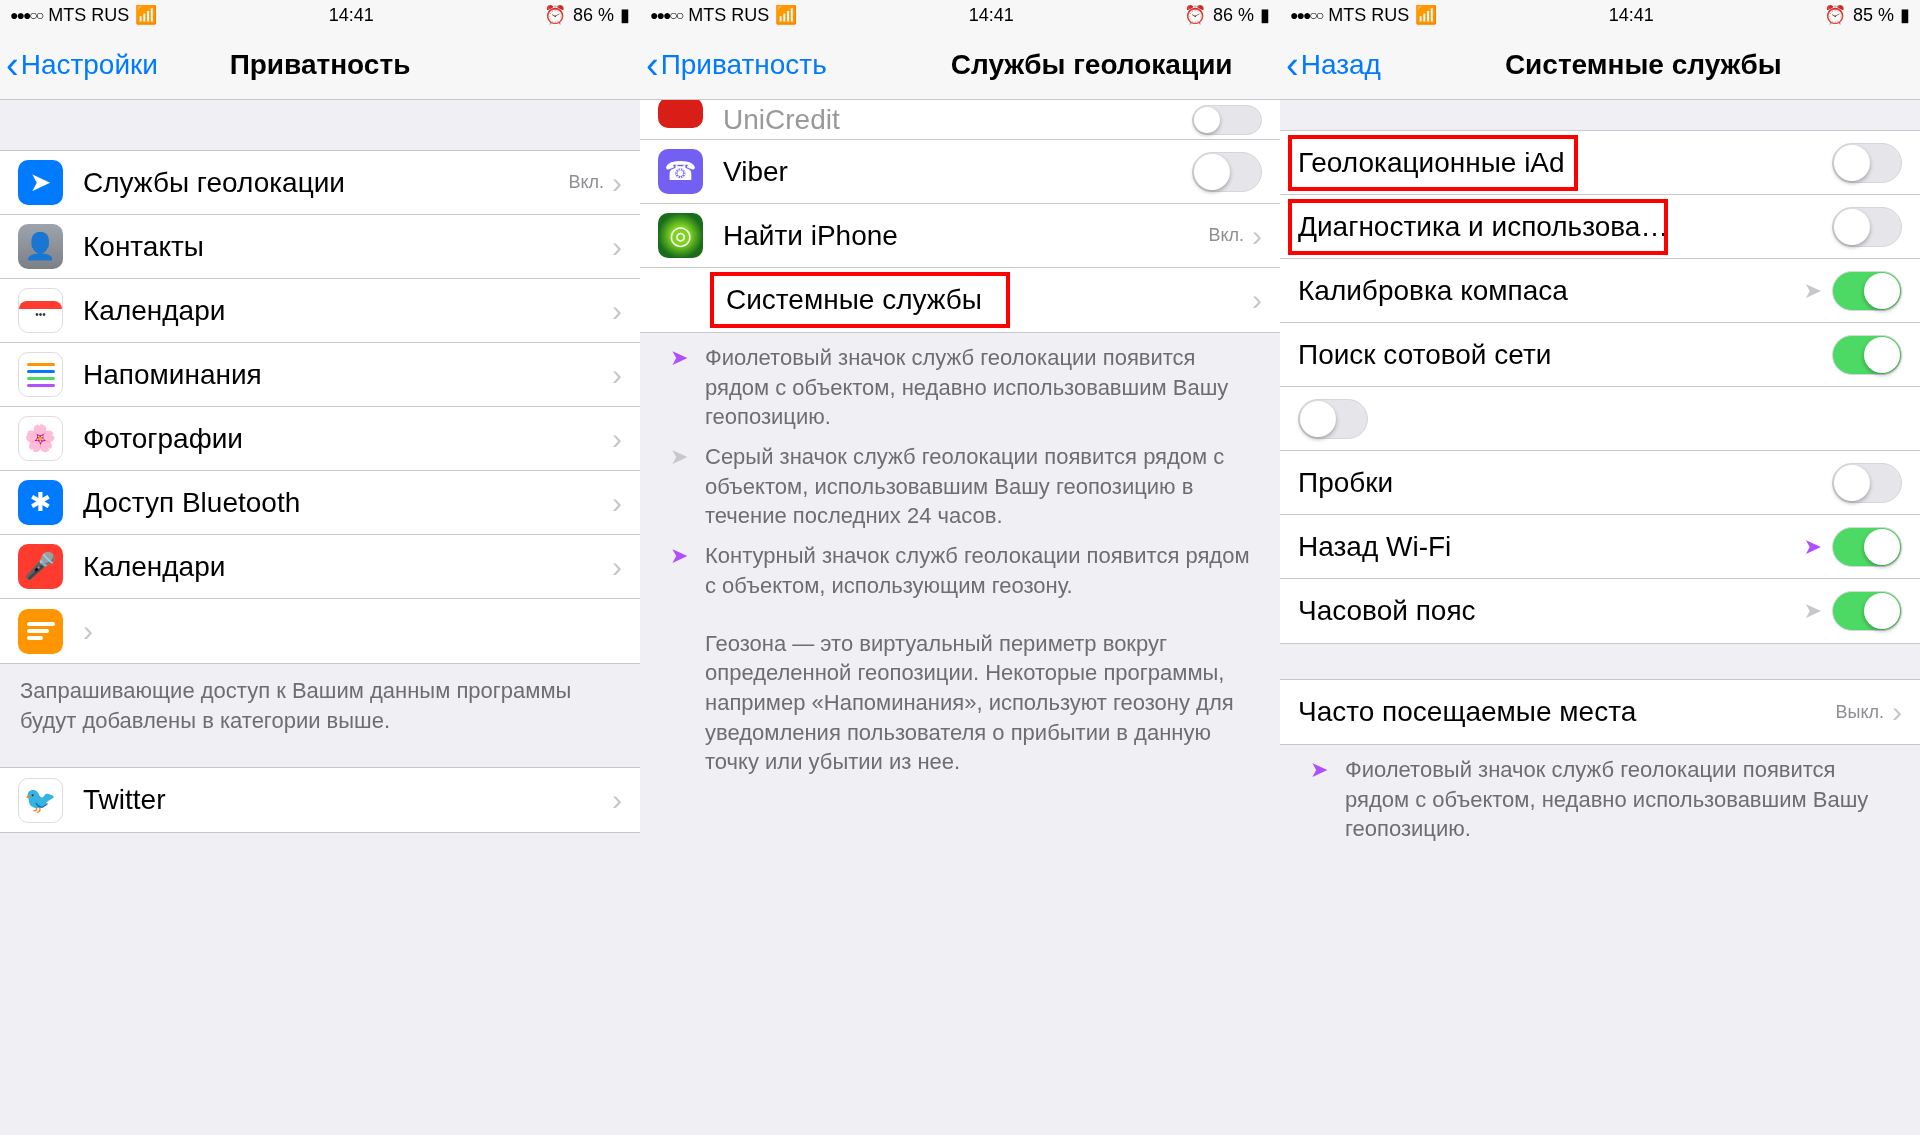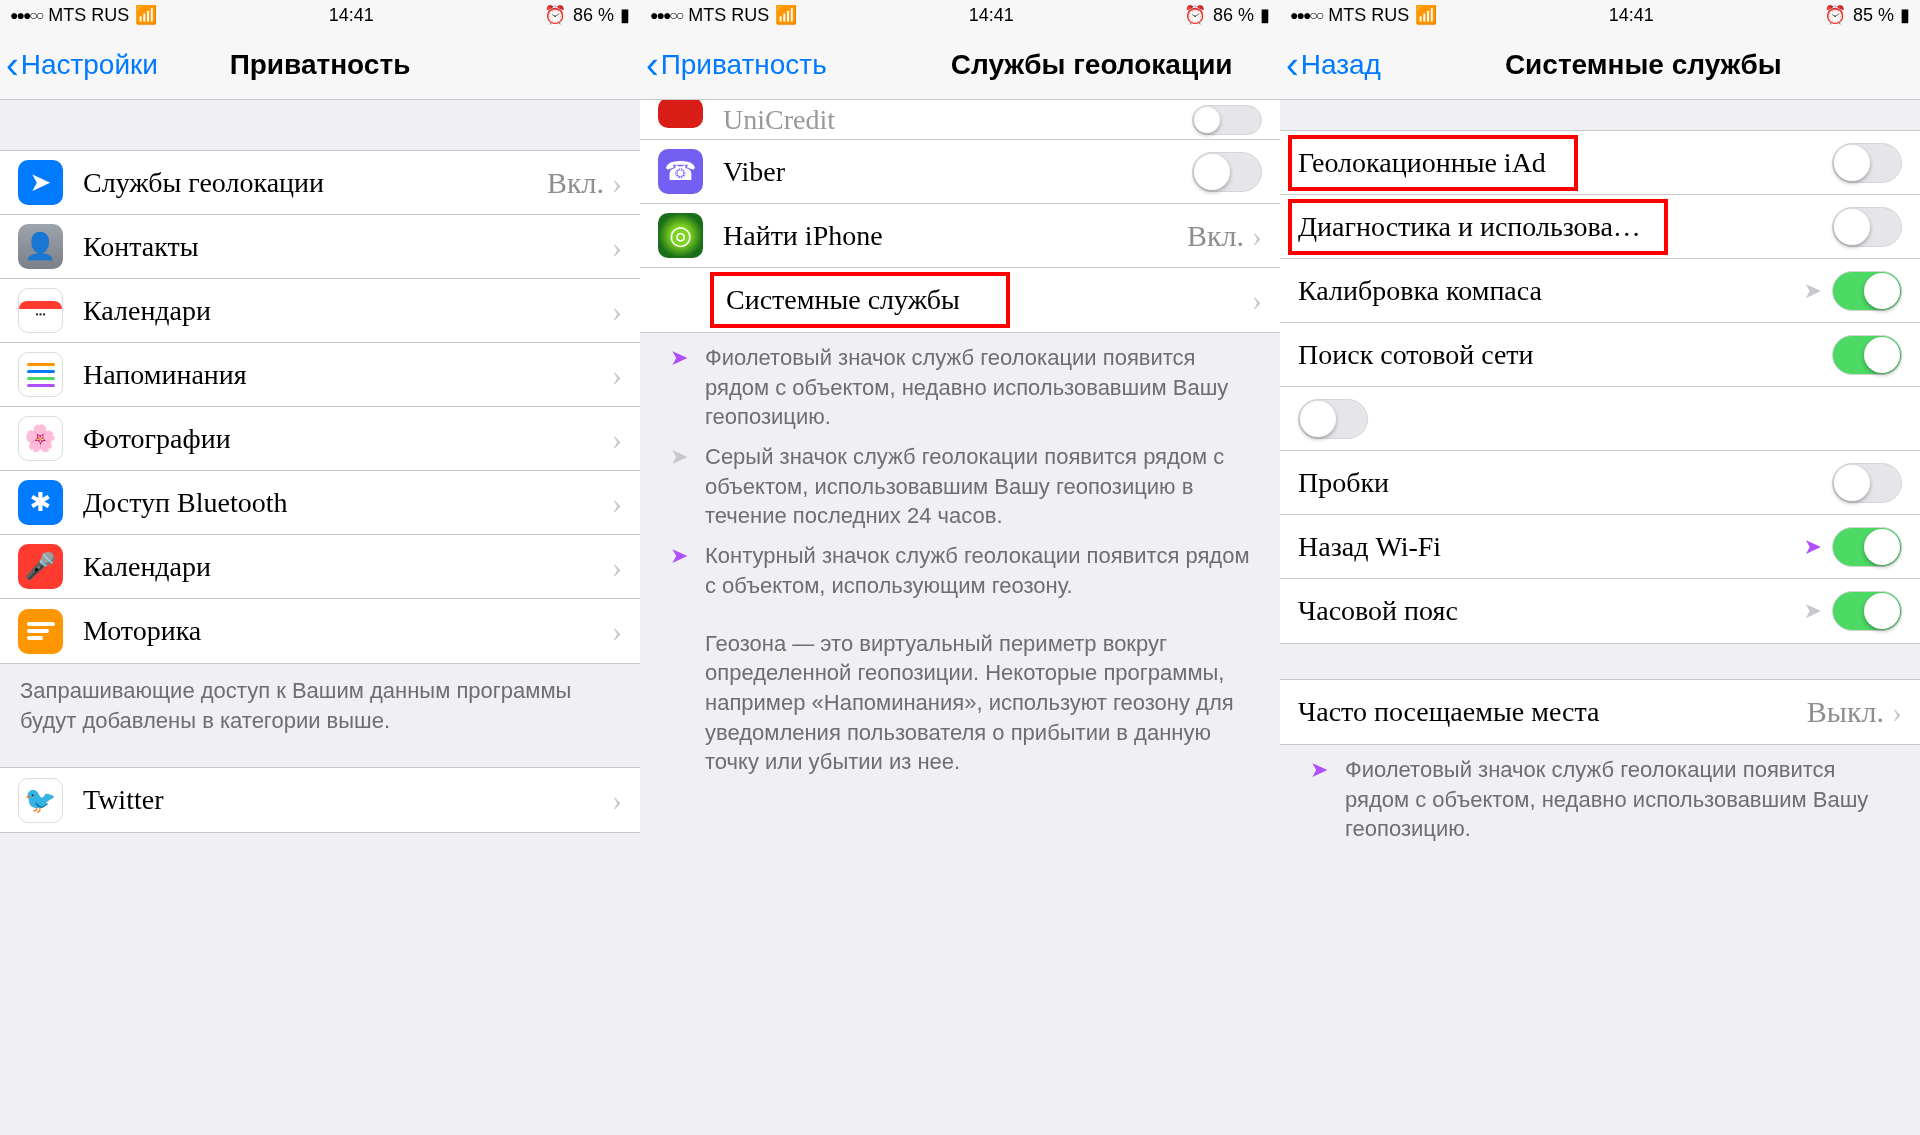--- a/index.html
+++ b/index.html
@@ -67,33 +67,32 @@
 .group { background:#fff; border-top:1px solid #c8c7cc; border-bottom:1px solid #c8c7cc; margin-top:35px;}
 .group:first-child { margin-top:0; }
 .cell {
   min-height: 64px;
   display: flex;
   align-items: center;
   padding: 0 18px 0 18px;
   border-bottom: 1px solid #c8c7cc;
   background: #fff;
   position:relative;
-  font-family:Liberation Serif, serif;
 }
 .cell:last-child { border-bottom:none; }
 .cell.indent { padding-left: 86px; }
 .cell .icon {
   width: 45px; height:45px; border-radius:10px;
   margin-right: 20px;
   flex-shrink:0;
   display:flex; align-items:center; justify-content:center;
   font-size:26px; color:#fff;
 }
 .cell .label { flex:1; white-space:nowrap; overflow:hidden; text-overflow:ellipsis;}
-.cell .value { color:#8e8e93; font-size:30px; margin-right:8px;}
+.cell .value { color:#8e8e93; font-size:18px; margin-right:8px;}
 .cell .disclosure { color:#c7c7cc; font-size:30px; font-weight:300;}
 .footer-text { color:#6d6d72; font-size:22px; padding: 12px 20px; line-height:1.35; }
 .icon-location { background:#007aff; }
 .icon-contacts { background:linear-gradient(#9ea4ab,#7b8088); }
 .icon-calendar { background:#fff; border:1px solid #ddd; color:#333; }
 .icon-reminders { background:#fff; border:1px solid #ddd; }
 .icon-photos { background:#fff; border:1px solid #ddd;}
 .icon-bluetooth { background:#007aff; }
 .icon-mic { background:#ff3b30; }
 .icon-motion { background:#ff9500; }
@@ -204,21 +203,20 @@
         <span class="disclosure">›</span>
       </div>
       <div class="cell">
         <div class="icon icon-motion">
             <div class="motion-lines">
               <span style="width:28px"></span>
               <span style="width:22px"></span>
               <span style="width:16px"></span>
             </div>
           </div>
-        <span class="label">Моторика</span>
         <span class="disclosure">›</span>
       </div>
     </div>
     <div class="footer-text">Запрашивающие доступ к Вашим данным программы будут добавлены в категории выше.</div>
     <div class="group" style="margin-top:20px;">
       <div class="cell">
         <div class="icon icon-twitter">🐦</div>
         <span class="label">Twitter</span>
         <span class="disclosure">›</span>
       </div>

